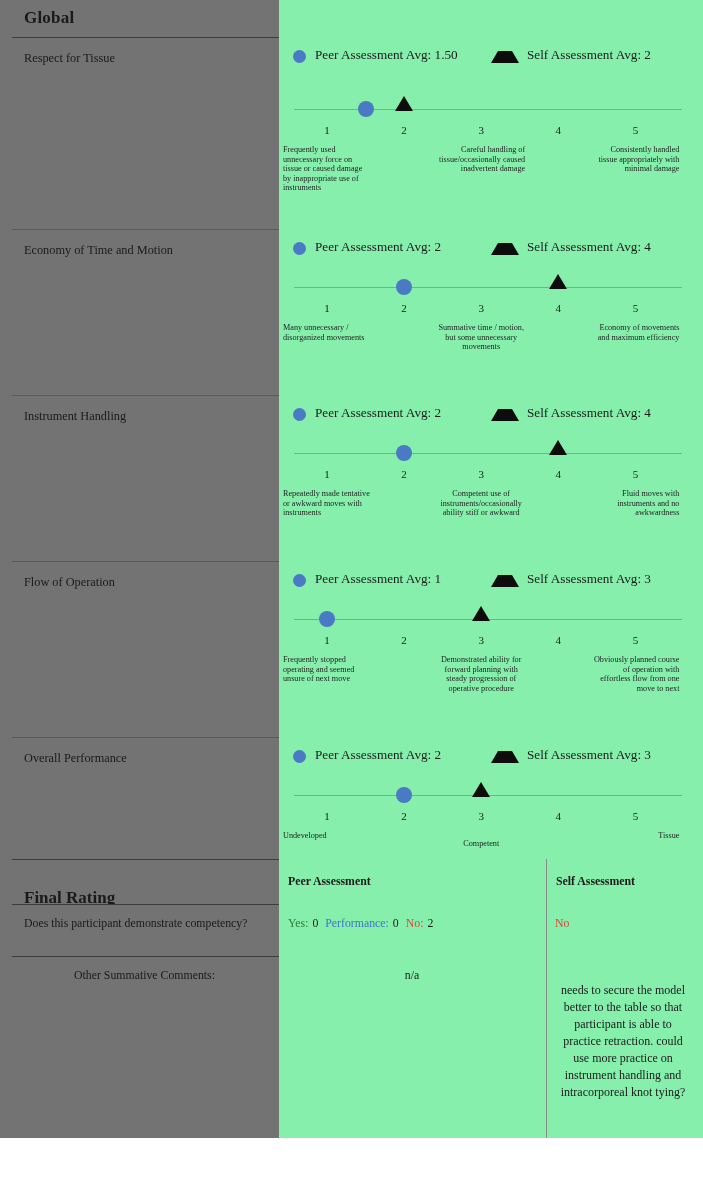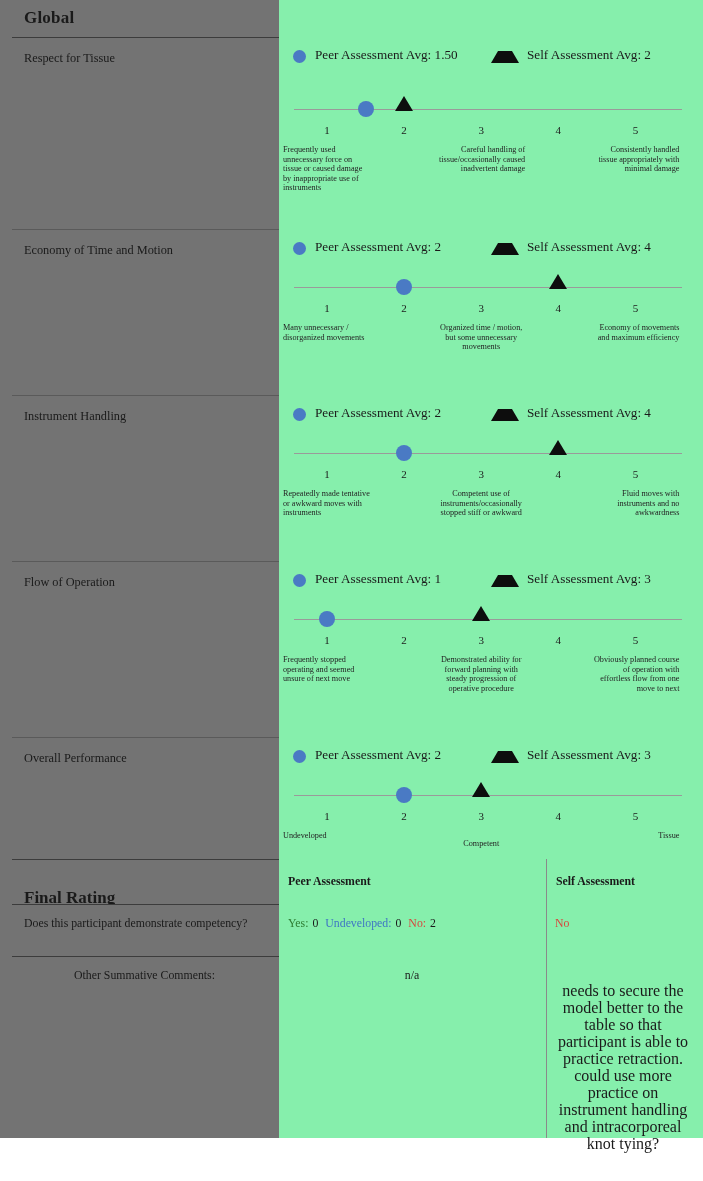--- a/index.html
+++ b/index.html
@@ -113,21 +113,21 @@
     flex:1 1 auto;box-sizing:border-box;
     padding:12px 12px 0 9px;font-size:11.8px;line-height:15px;
   }
   .q-label{font-size:11.8px;line-height:15px;}
   .yes{color:#2e7d32;}
   .borderline{color:#3f76c4;}
   .no{color:#d8453c;}
   .cnt{color:#1a1a1a;}
   .tally span{margin-right:4px;}
   .comment-self{
-    font-size:16px;line-height:17px;
+    font-size:12px;line-height:17px;
   }
 </style>
 </head>
 <body>
 
 <div class="sheet">
 
   <div class="row hdr-global">
     <div class="leftcell">
       <div class="global-title">Global</div>
@@ -184,21 +184,21 @@
             </div>
           </div>
           <div class="scale" style="margin-top: 32px;">
             <div class="axis"></div>
             <div class="ticknum" style="left: calc(8.5% + 11.94px);">1</div>
             <div class="ticknum" style="left: calc(28.375% + 4.785px);">2</div>
             <div class="ticknum" style="left: calc(48.25% - 2.37px);">3</div>
             <div class="ticknum" style="left: calc(68.125% - 9.525px);">4</div>
             <div class="ticknum" style="left: calc(88% - 16.68px);">5</div>
             <div class="anchor a1" style="left: calc(8.5% + 11.94px); top: 36px;">Many unnecessary / disorganized movements</div>
-            <div class="anchor a3" style="left: calc(48.25% - 2.37px); top: 36px;">Organized time / motion, but some unnecessary movements</div>
+            <div class="anchor a3" style="left: calc(48.25% - 2.37px); top: 36px;">Summative time / motion, but some unnecessary movements</div>
             <div class="anchor a5" style="left: calc(88% - 16.68px); top: 36px;">Economy of movements and maximum efficiency</div>
             <div class="marker-dot" style="left: calc(28.375% + 4.785px);"></div>
             <div class="marker-tri" style="left: calc(68.125% - 9.525px);"></div>
           </div>
         </div>
       </div>
       <div class="row" style="height: 166px;">
         <div class="hrule light"></div>
         <div class="leftcell">
           <div class="crit-label">Instrument Handling</div>
@@ -215,21 +215,21 @@
             </div>
           </div>
           <div class="scale" style="margin-top: 32px;">
             <div class="axis"></div>
             <div class="ticknum" style="left: calc(8.5% + 11.94px);">1</div>
             <div class="ticknum" style="left: calc(28.375% + 4.785px);">2</div>
             <div class="ticknum" style="left: calc(48.25% - 2.37px);">3</div>
             <div class="ticknum" style="left: calc(68.125% - 9.525px);">4</div>
             <div class="ticknum" style="left: calc(88% - 16.68px);">5</div>
             <div class="anchor a1" style="left: calc(8.5% + 11.94px); top: 36px;">Repeatedly made tentative or awkward moves with instruments</div>
-            <div class="anchor a3" style="left: calc(48.25% - 2.37px); top: 36px;">Competent use of instruments/occasionally stopped stiff or awkward</div>
+            <div class="anchor a3" style="left: calc(48.25% - 2.37px); top: 36px;">Competent use of instruments/occasionally ability stiff or awkward</div>
             <div class="anchor a5" style="left: calc(88% - 16.68px); top: 36px;">Fluid moves with instruments and no awkwardness</div>
             <div class="marker-dot" style="left: calc(28.375% + 4.785px);"></div>
             <div class="marker-tri" style="left: calc(68.125% - 9.525px);"></div>
           </div>
         </div>
       </div>
       <div class="row" style="height: 176px;">
         <div class="hrule light"></div>
         <div class="leftcell">
           <div class="crit-label">Flow of Operation</div>
@@ -306,21 +306,21 @@
 
   <div class="row fr-row" style="height:52px;">
     <div class="hrule"></div>
     <div class="leftcell">
       <div class="q-label">Does this participant demonstrate competency?</div>
     </div>
     <div class="rightcell">
       <div class="vsep"></div>
       <div class="fr-cell-peer tally">
         <span class="yes">Yes:</span><span class="cnt">0</span>
-        <span class="borderline">Undeveloped:</span><span class="cnt">0</span>
+        <span class="borderline">Performance:</span><span class="cnt">0</span>
         <span class="no">No:</span><span class="cnt">2</span>
       </div>
       <div class="fr-cell-self">
         <span class="no">No</span>
       </div>
     </div>
   </div>
 
   <div class="row fr-row" style="height:182px;text-align:center;">
     <div class="hrule"></div>

